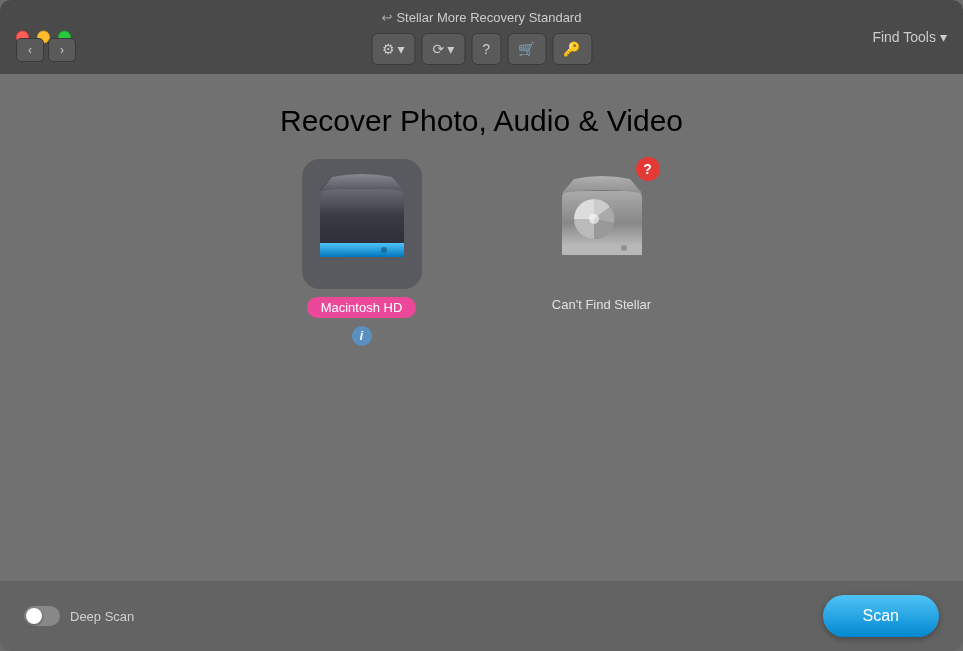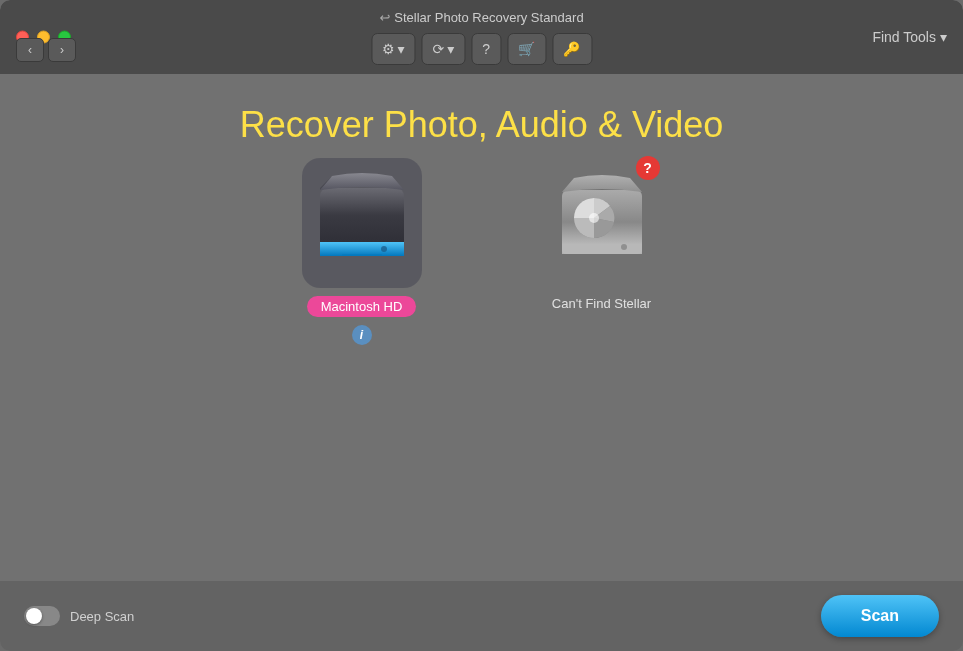--- a/index.html
+++ b/index.html
@@ -122,24 +122,24 @@
       background: #717171;
       height: calc(651px - 74px);
       display: flex;
       flex-direction: column;
       align-items: center;
       padding-top: 30px;
       position: relative;
     }
 
     .page-title {
-      font-size: 36px;
+      font-size: 30px;
       font-weight: 300;
-      color: #fde047;
-      margin-bottom: 12px;
+      color: #000000;
+      margin-bottom: 21px;
     }
 
     .page-subtitle {
       font-size: 16px;
       color: #d0d0d0;
       margin-bottom: 60px;
     }
 
     
     .drives-area {
@@ -267,21 +267,21 @@
       font-size: 13px;
     }
 
     .scan-button {
       background: linear-gradient(180deg, #4fc3f7, #0288d1);
       color: white;
       border: none;
       border-radius: 22px;
       padding: 12px 40px;
       font-size: 16px;
-      font-weight: 700;
+      font-weight: 400;
       cursor: pointer;
       box-shadow: 0 2px 6px rgba(0,0,0,0.3);
     }
 
     
     .undo-icon {
       font-size: 13px;
       color: #aaa;
     }
   </style>
@@ -300,21 +300,21 @@
       <span>‹</span>
     </button>
     <button class="nav-btn">
       <span>›</span>
     </button>
   </div>
 
   <div class="title-area">
     <div class="window-title">
       <span class="undo-icon">↩</span>
-      <span>Stellar Photo Recovery Standard</span>
+      <span>Stellar More Recovery Standard</span>
     </div>
     <div class="toolbar-buttons">
       <button class="toolbar-btn">
         <span>⚙</span>
         <span>▾</span>
       </button>
       <button class="toolbar-btn">
         <span>⟳</span>
         <span>▾</span>
       </button>

